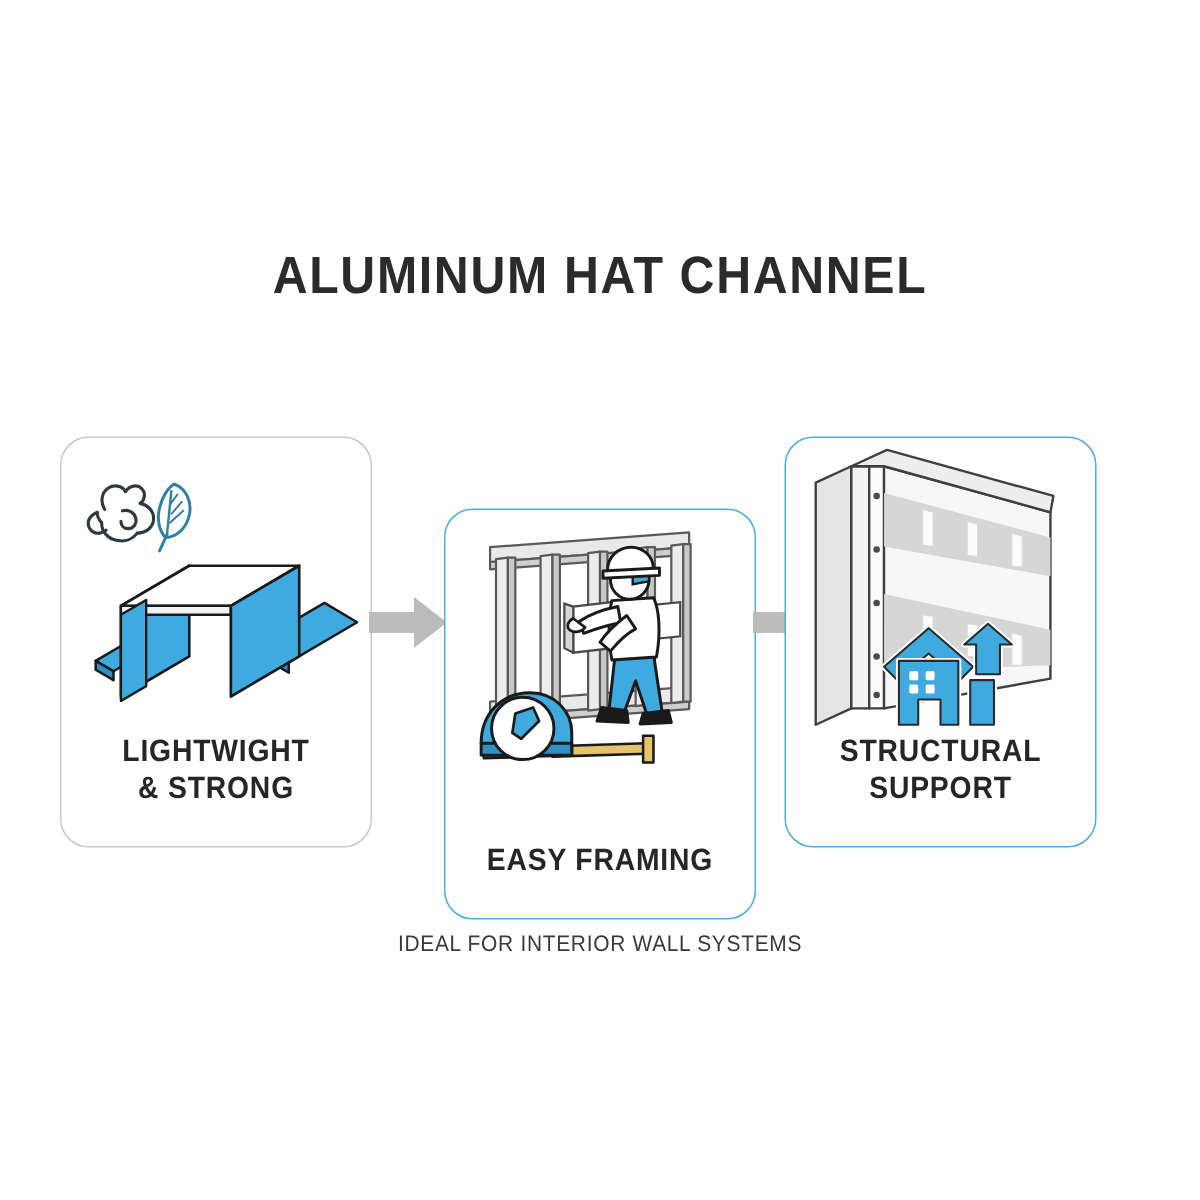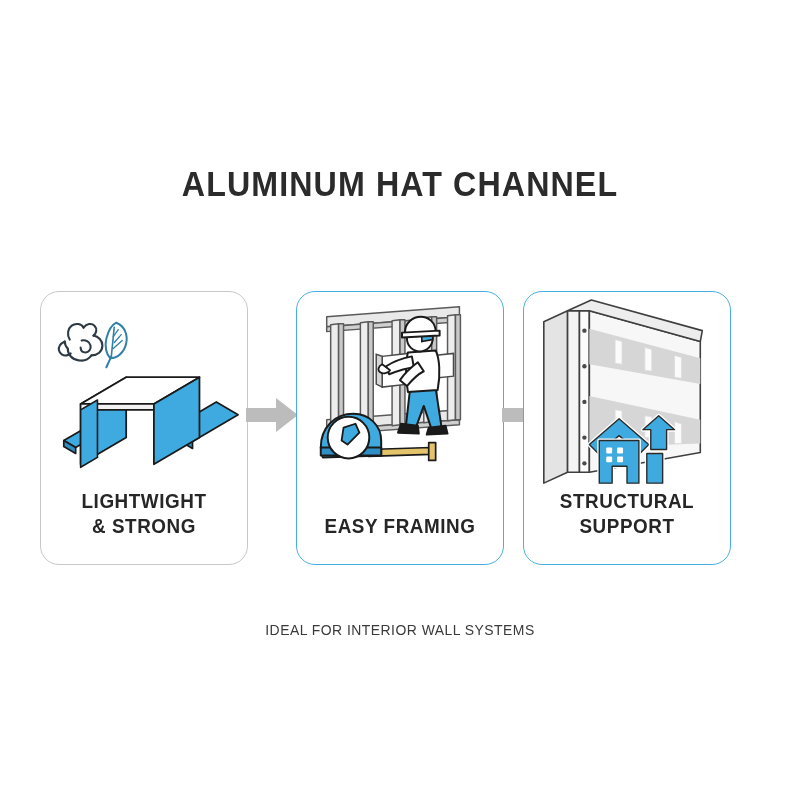--- a/index.html
+++ b/index.html
@@ -43,21 +43,21 @@
   .card {
     position: absolute;
     top: 291px;
     width: 208px;
     height: 274px;
     border-radius: 19px;
     background: #ffffff;
     box-sizing: border-box;
   }
   .card-gray   { border: 1.6px solid #c9c9c9; left: 40px; padding-left: 29px;  }
-  .card-blue-1 { border: 1.8px solid #4aaee0; left: 296px; }
+  .card-blue-1 { border: 1.8px solid #4aaee0; left: 296px; margin-top: 48px; }
   .card-blue-2 { border: 1.8px solid #4aaee0; left: 523px; }
 
   .card-art {
     position: absolute;
     left: 0;
     top: 6px;
     width: 100%;
     height: 196px;
   }
   .card-art svg { display: block; width: 100%; height: 100%; }

